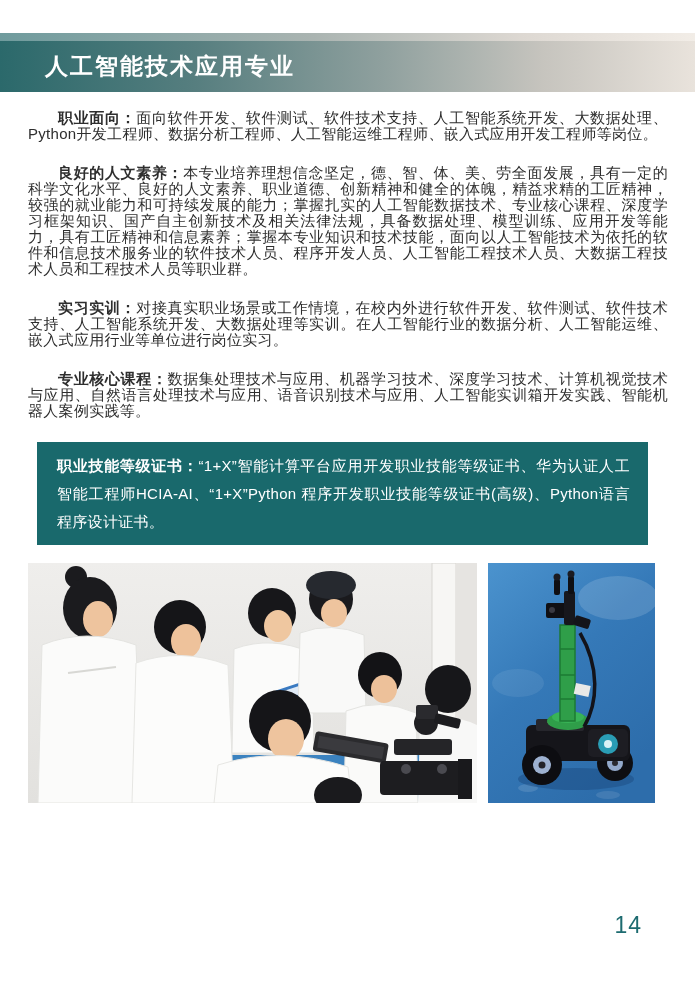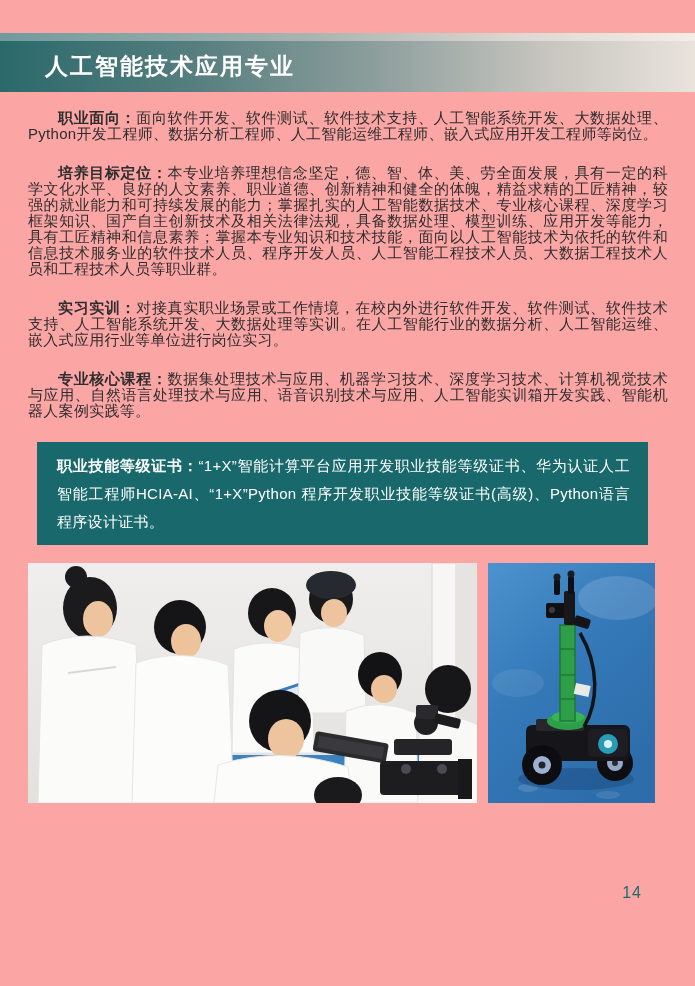--- a/index.html
+++ b/index.html
@@ -7,21 +7,21 @@
     --page-number-color:#1d6b70;
     --header-gradient-start:#2b696b;
     --header-gradient-mid:#8fa09e;
     --header-gradient-end:#e9e3dc;
   }
   *{margin:0;padding:0;box-sizing:border-box;}
   html,body{background:#888;font-family:"Liberation Sans","DejaVu Sans",sans-serif;}
   .page{
     position:relative;
     width:695px;height:986px;
-    background:#fca5a5;
+    background:#ffffff;
     margin:0 auto;
     overflow:hidden;
   }
   
   .header{position:absolute;top:33px;left:0;width:695px;}
   .header-strip{
     height:8px;
     background:linear-gradient(to right,#6f9b9d 0%,#aab4b1 45%,#ddd8d2 75%,#f2ede7 100%);
   }
   .header-bar{
@@ -76,43 +76,43 @@
     display:flex;
     gap:11px;
   }
   .photo{height:240px;overflow:hidden;background:#dfe3e6;}
   .photo svg{display:block;}
   .photo-left{width:449px;}
   .photo-right{width:167px;}
   
   .page-number{
     position:absolute;
-    top:884px;right:53px;
-    font-size:16px;
+    top:912px;right:53px;
+    font-size:23px;
     color:var(--page-number-color);
     letter-spacing:1px;
   }
 </style>
 </head>
 <body>
 
 <div class="page">
 
   <div class="header">
     <div class="header-strip"></div>
     <div class="header-bar">
       <h1>人工智能技术应用专业</h1>
     </div>
   </div>
 
   <div class="content">
 
     <p><b>职业面向：</b><span>面向软件开发、软件测试、软件技术支持、人工智能系统开发、大数据处理、Python开发工程师、数据分析工程师、人工智能运维工程师、嵌入式应用开发工程师等岗位。</span></p>
 
-    <p><b>培养目标定位：</b><span>本专业培养理想信念坚定，德、智、体、美、劳全面发展，具有一定的科学文化水平、良好的人文素养、职业道德、创新精神和健全的体魄，精益求精的工匠精神，较强的就业能力和可持续发展的能力；掌握扎实的人工智能数据技术、专业核心课程、深度学习框架知识、国产自主创新技术及相关法律法规，具备数据处理、模型训练、应用开发等能力，具有工匠精神和信息素养；掌握本专业知识和技术技能，面向以人工智能技术为依托的软件和信息技术服务业的软件技术人员、程序开发人员、人工智能工程技术人员、大数据工程技术人员和工程技术人员等职业群。</span></p>
+    <p><b>良好的人文素养：</b><span>本专业培养理想信念坚定，德、智、体、美、劳全面发展，具有一定的科学文化水平、良好的人文素养、职业道德、创新精神和健全的体魄，精益求精的工匠精神，较强的就业能力和可持续发展的能力；掌握扎实的人工智能数据技术、专业核心课程、深度学习框架知识、国产自主创新技术及相关法律法规，具备数据处理、模型训练、应用开发等能力，具有工匠精神和信息素养；掌握本专业知识和技术技能，面向以人工智能技术为依托的软件和信息技术服务业的软件技术人员、程序开发人员、人工智能工程技术人员、大数据工程技术人员和工程技术人员等职业群。</span></p>
 
     <p><b>实习实训：</b><span>对接真实职业场景或工作情境，在校内外进行软件开发、软件测试、软件技术支持、人工智能系统开发、大数据处理等实训。在人工智能行业的数据分析、人工智能运维、嵌入式应用行业等单位进行岗位实习。</span></p>
 
     <p><b>专业核心课程：</b><span>数据集处理技术与应用、机器学习技术、深度学习技术、计算机视觉技术与应用、自然语言处理技术与应用、语音识别技术与应用、人工智能实训箱开发实践、智能机器人案例实践等。</span></p>
 
     <div class="hl-box">
       <p><b>职业技能等级证书：</b><span>“1+X”智能计算平台应用开发职业技能等级证书、华为认证人工智能工程师HCIA-AI、“1+X”Python 程序开发职业技能等级证书(高级)、Python语言程序设计证书。</span></p>
     </div>
 
     <div class="photo-row">

